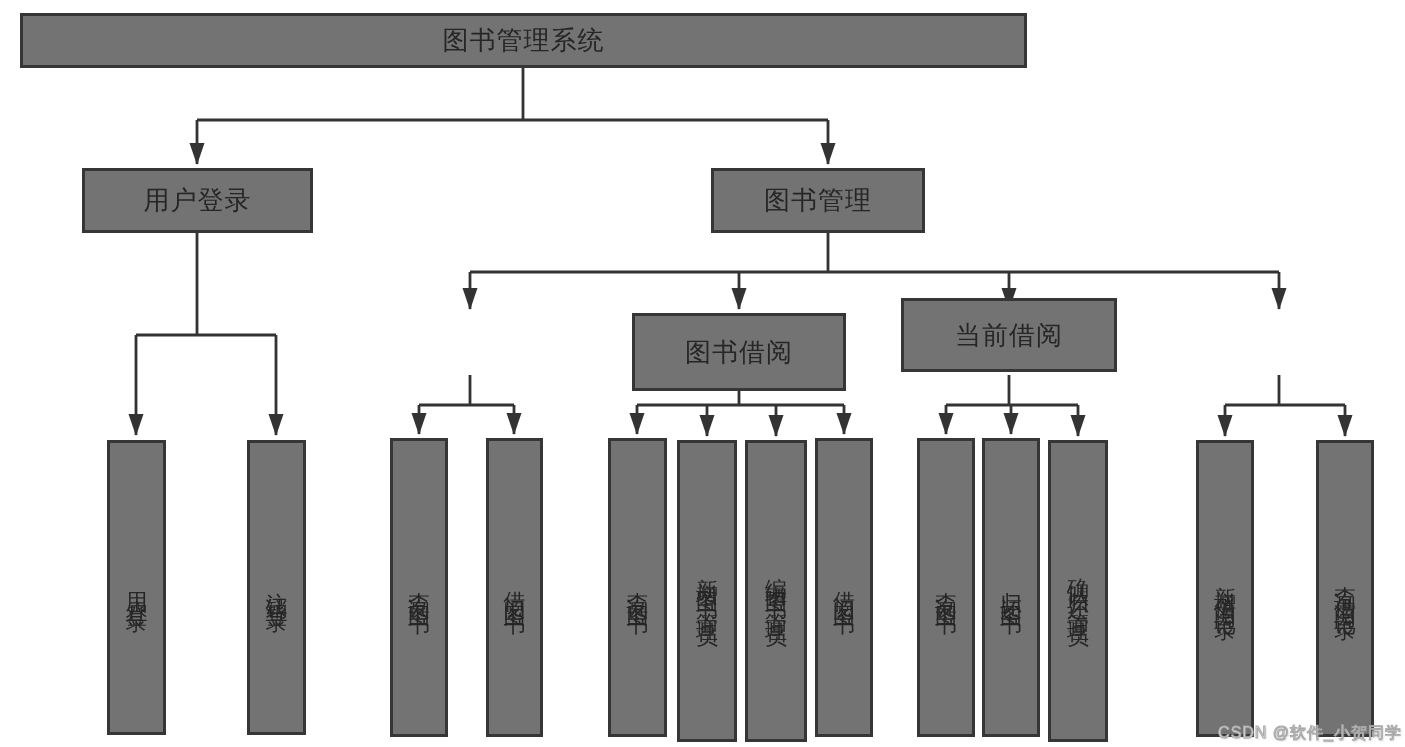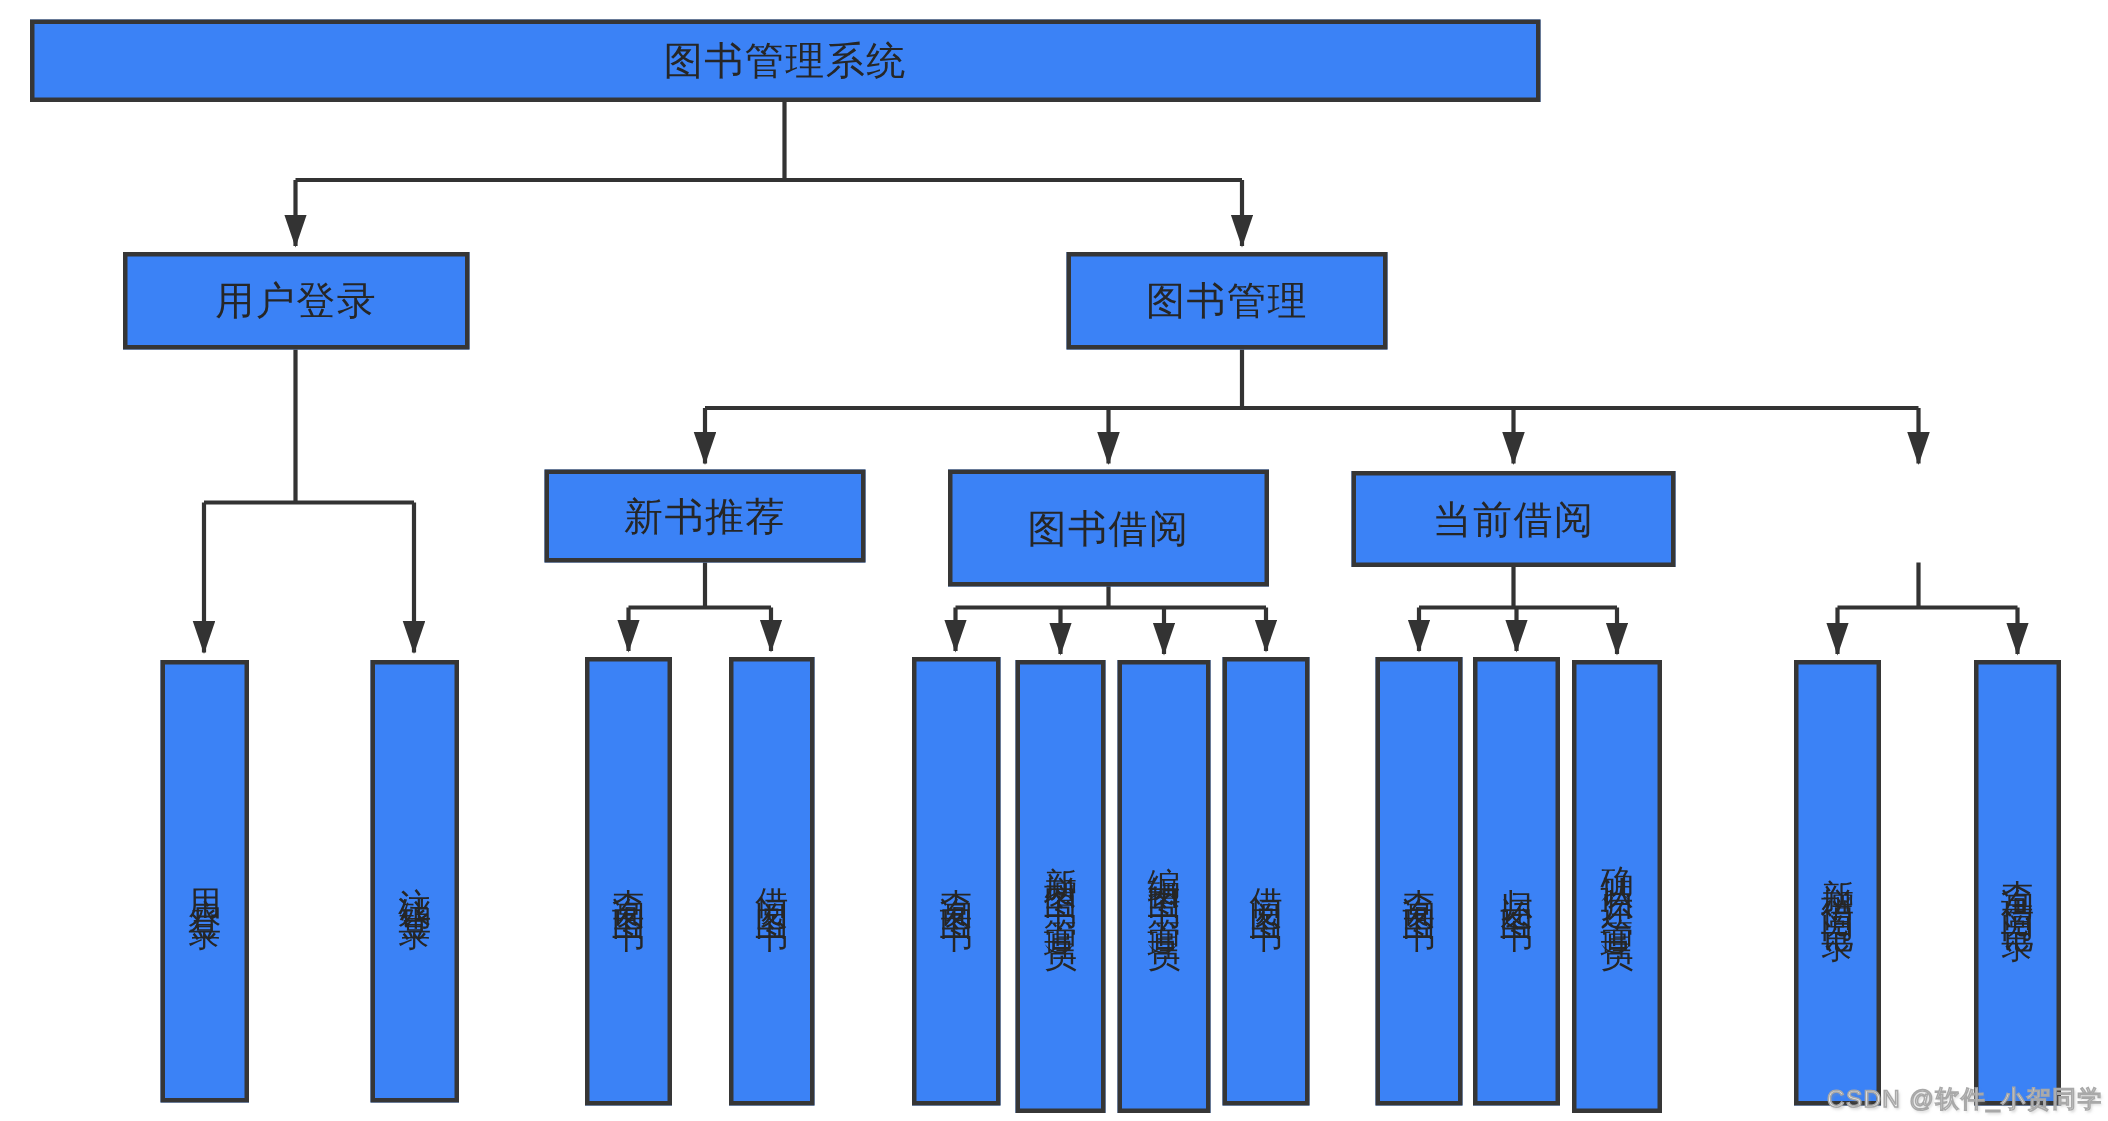--- a/index.html
+++ b/index.html
@@ -3,21 +3,21 @@
 <meta charset="utf-8">
 <style>
   html,body{margin:0;padding:0;}
   body{
     width:1405px;height:747px;background:#ffffff;overflow:hidden;position:relative;
     font-family:"Liberation Sans","DejaVu Sans",sans-serif;
   }
   .stage{position:absolute;left:0;top:0;width:1405px;height:747px;}
   svg.wires{position:absolute;left:0;top:0;}
   .box{
-    position:absolute;box-sizing:border-box;background:#3b82f6;
+    position:absolute;box-sizing:border-box;background:#737373;
     border:3px solid #363636;color:#262626;
     display:flex;align-items:center;justify-content:center;
   }
   .hbox{font-size:26px;letter-spacing:1px;}
   .vbox{
     font-size:22px;writing-mode:vertical-rl;text-orientation:mixed;
     letter-spacing:7px;line-height:1;
   }
   .watermark{
     position:absolute;right:3px;bottom:3px;font-size:16px;letter-spacing:1px;
@@ -70,23 +70,22 @@
       <path d="M1225,405 V436"></path>
       <path d="M1345,405 V436"></path>
     </g>
   </svg>
 
   <div class="box hbox" style="left:20px;top:13px;width:1007px;height:55px">图书管理系统</div>
 
   <div class="box hbox" style="left:82px;top:168px;width:231px;height:65px">用户登录</div>
   <div class="box hbox" style="left:711px;top:168px;width:214px;height:65px">图书管理</div>
 
-  <div class="box hbox" style="left:363px;top:313px;width:214px;height:62px">新书推荐</div>
   <div class="box hbox" style="left:632px;top:313px;width:214px;height:78px">图书借阅</div>
-  <div class="box hbox" style="left:901px;top:314px;width:216px;height:64px">当前借阅</div>
+  <div class="box hbox" style="left:901px;top:298px;width:216px;height:74px">当前借阅</div>
 
   <div class="box vbox" style="left:107px;top:440px;width:59px;height:295px">用户登录</div>
   <div class="box vbox" style="left:247px;top:440px;width:59px;height:295px">注销登录</div>
 
   <div class="box vbox" style="left:390px;top:438px;width:58px;height:299px">查询图书</div>
   <div class="box vbox" style="left:486px;top:438px;width:57px;height:299px">借阅图书</div>
 
   <div class="box vbox" style="left:608px;top:438px;width:59px;height:299px">查询图书</div>
   <div class="box vbox" style="left:677px;top:440px;width:60px;height:302px">新增图书（管理员）</div>
   <div class="box vbox" style="left:745px;top:440px;width:62px;height:302px">编辑图书（管理员）</div>

